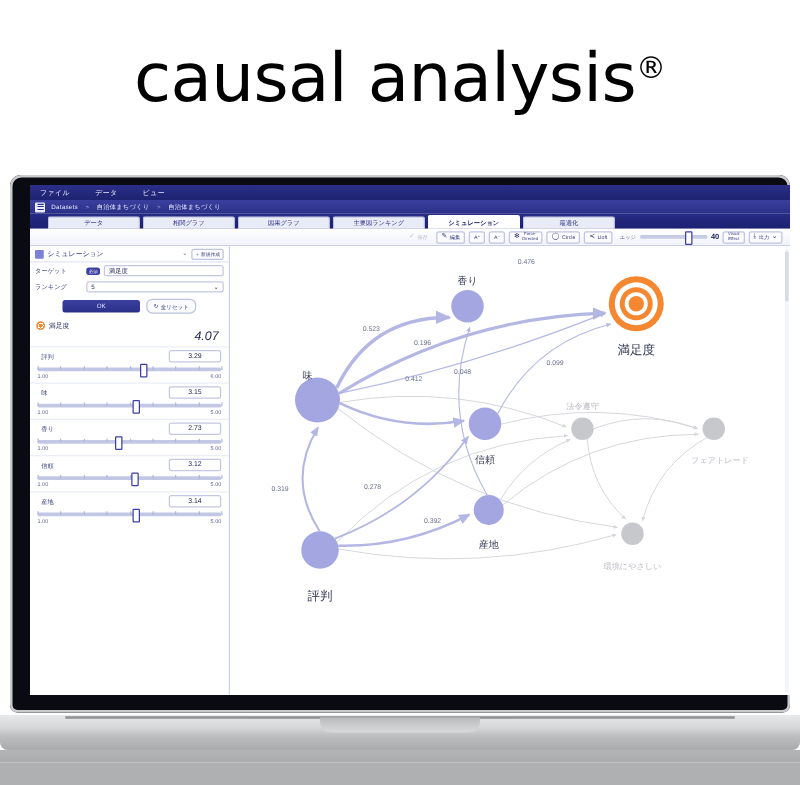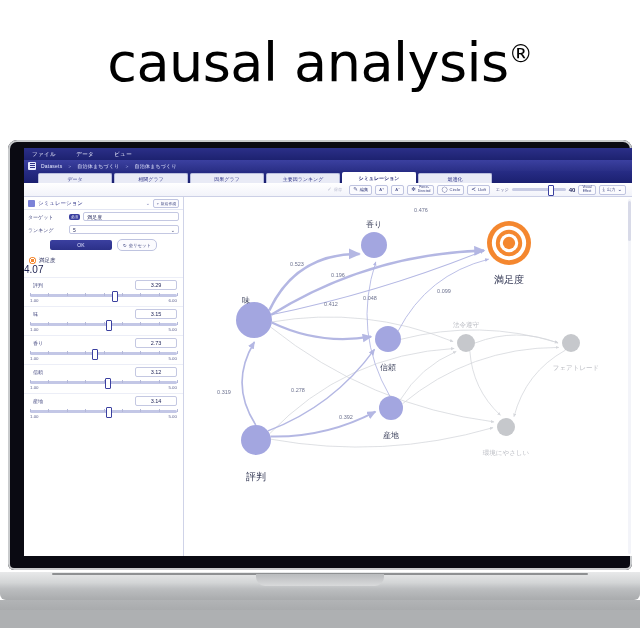--- a/index.html
+++ b/index.html
@@ -149,21 +149,21 @@
     height:10px;padding:0 5px;border:1px solid #bfc4e0;border-radius:5px;background:#fbfbfe;
     color:#39407f;font-size:4.4px;display:flex;align-items:center;gap:2px;cursor:pointer;
   }
 
   .target-row{
     display:flex;align-items:center;gap:3px;padding:2px 5px 0;
   }
   .tgt-dot{width:7px;height:7px;border-radius:50%;
     background:radial-gradient(circle,#f4872f 0 1.6px,#fff 1.6px 2.4px,#f4872f 2.4px 3.5px);}
   .tgt-name{font-size:5.5px;color:#2a2f5e;}
-  .tgt-val{padding:0 8px 2px 0;font-size:10px;color:#1c2050;font-weight:400;}
+  .tgt-val{text-align:right;padding:0 8px 2px 0;font-size:10px;color:#1c2050;font-weight:400;font-style:italic;}
 
   .sl-item{padding:2px 6px 3px;border-top:1px solid #eceef7;}
   .sl-top{display:flex;align-items:center;justify-content:space-between;}
   .sl-name{font-size:5px;color:#3a3f7a;padding-left:3px;}
   .sl-box{
     width:40px;height:8px;border:1px solid #c4c8e2;border-radius:2px;background:#fff;
     font-size:5.5px;color:#22275a;display:flex;align-items:center;justify-content:center;
   }
   .sl-track{position:relative;margin-top:3px;height:4px;}
   .sl-bar{position:absolute;left:0;top:1px;width:100%;height:2.5px;background:#c3c7e6;border-radius:2px;}

